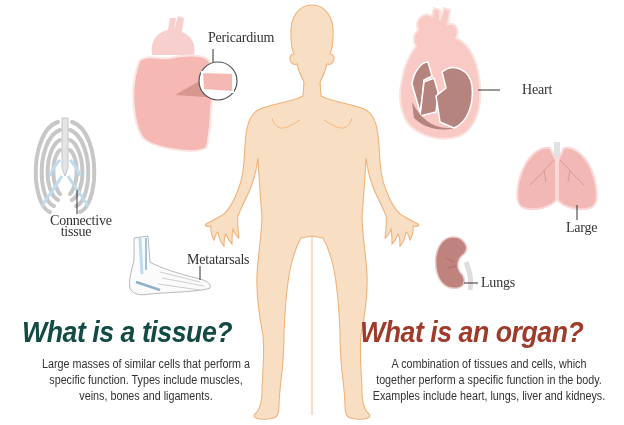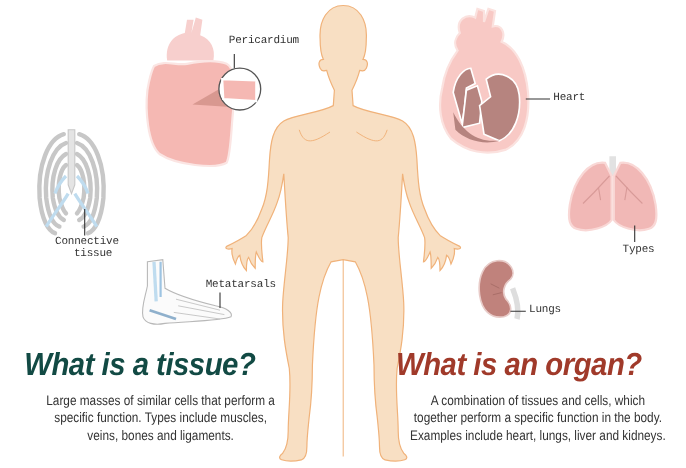--- a/index.html
+++ b/index.html
@@ -1,17 +1,17 @@
 <!DOCTYPE html>
 <html><head>
 <meta charset="utf-8">
 <style>
   html,body{margin:0;padding:0;}
   body{width:624px;height:425px;background:#ffffff;position:relative;overflow:hidden;font-family:"Liberation Sans",sans-serif;}
-  .label{position:absolute;font-size:10px;color:#333;font-family:Liberation Mono, monospace;letter-spacing:-0.2px;line-height:11px;}
+  .label{position:absolute;font-size:14px;color:#333;font-family:Liberation Serif, serif;letter-spacing:-0.2px;line-height:11px;}
   .heading{position:absolute;font-family:"Liberation Sans",sans-serif;font-weight:bold;font-style:italic;font-size:29px;letter-spacing:-0.5px;line-height:32px;white-space:nowrap;transform:scaleX(0.92);}
   .body-text{position:absolute;font-family:"Liberation Sans",sans-serif;font-size:12.5px;color:#333;line-height:16px;text-align:center;transform:scaleX(0.86);}
   svg{position:absolute;overflow:visible;}
 </style>
 </head>
 <body>
 
 <svg width="624" height="425" style="left:0;top:0;">
   <path d="M312,5 C298,5 290,18 291,35 C291,44 292,50 294,54 C290,54 289,58 291,62 C293,66 295,64 297,64 C299,72 302,78 304,82 L303,96 C290,103 268,104 258,110 C248,116 246,130 245,145 C244,165 243,178 238,190 C233,204 228,210 224,214 C218,218 210,222 206,224 C204,226 207,227 211,226 C210,232 212,236 214,240 C215,236 216,233 218,232 C219,240 222,244 224,246 C224,240 224,236 226,234 C228,240 231,243 232,244 C232,236 232,232 233,229 C236,236 238,238 239,238 C238,229 237,222 238,216 C242,205 248,196 252,184 C255,176 257,165 258,158 C259,175 260,195 262,216 C262,232 258,255 257,275 C256,300 260,320 263,335 C265,355 262,375 262,392 C262,402 260,408 257,412 C254,414 253,417 256,418 C262,420 270,419 274,418 C278,417 279,412 279,406 C279,398 280,390 281,380 C283,365 284,350 284,332 C285,310 286,290 290,270 C293,255 297,245 301,238 L312,236 L323,238 C327,245 331,255 334,270 C338,290 339,310 340,332 C340,350 341,365 343,380 C344,390 345,398 345,406 C345,412 346,417 350,418 C354,419 362,420 368,418 C371,417 370,414 367,412 C364,408 362,402 362,392 C362,375 359,355 361,335 C364,320 368,300 367,275 C366,255 362,232 362,216 C364,195 365,175 366,158 C367,165 369,176 372,184 C376,196 382,205 386,216 C387,222 386,229 385,238 C386,238 388,236 391,229 C392,232 392,236 392,244 C393,243 396,240 398,234 C400,236 400,240 400,246 C402,244 405,240 406,232 C408,233 409,236 410,240 C412,236 414,232 413,226 C417,227 420,226 418,224 C414,222 406,218 400,214 C396,210 391,204 386,190 C381,178 380,165 379,145 C378,130 376,116 366,110 C356,104 334,103 321,96 L320,82 C322,78 325,72 327,64 C329,64 331,66 333,62 C335,58 334,54 330,54 C332,50 333,44 333,35 C334,18 326,5 312,5 Z" fill="#f8dfc3" stroke="#f0b27a" stroke-width="1.1"></path>
   <path d="M272,118 C276,130 282,132 300,120" fill="none" stroke="#f0b27a" stroke-width="0.9"></path>
@@ -30,21 +30,21 @@
 <span class="label" style="left:208px;top:32px;">Pericardium</span>
 
 <svg width="624" height="425" style="left:0;top:0;">
   <path d="M418,30 C414,18 424,12 432,16 L434,8 L440,10 L440,20 L444,8 L450,10 L448,24 C456,22 460,30 456,38 C470,44 478,62 480,84 C482,108 476,128 460,136 C442,142 424,138 410,126 C400,114 398,96 402,80 C404,66 410,54 416,46 C412,40 414,34 418,30 Z" fill="#f8c9c5" stroke="#fbe2df" stroke-width="2"></path>
   <path d="M412,84 C414,70 422,62 428,62 L432,76 L424,80 L422,100 L420,112 Z" fill="#b6847f" stroke="#ffffff" stroke-width="1.5"></path>
   <path d="M420,116 L424,82 L434,78 L438,92 L436,112 Z" fill="#b6847f" stroke="#ffffff" stroke-width="1.5"></path>
   <path d="M442,72 C454,62 470,70 472,86 C474,104 468,122 454,128 L440,122 L436,96 L446,88 Z" fill="#b6847f" stroke="#ffffff" stroke-width="1.5"></path>
   <path d="M412,102 C420,118 432,128 448,128 L454,128 C440,132 424,128 414,118 Z" fill="#b6847f"></path>
   <line x1="478" y1="90" x2="500" y2="90" stroke="#333" stroke-width="1"></line>
 </svg>
-<span class="label" style="left:503px;top:84px;">Heart</span>
+<span class="label" style="left:522px;top:84px;">Heart</span>
 
 <svg width="624" height="425" style="left:0;top:0;">
   <g fill="none" stroke="#c7c7c7" stroke-width="4" stroke-linecap="round">
     <path d="M58,122 C44,126 34,150 36,180 C38,200 44,210 50,212"></path>
     <path d="M60,130 C48,134 40,156 42,180 C44,196 48,204 54,206"></path>
     <path d="M60,140 C52,144 46,160 48,180 C50,192 54,198 58,200"></path>
     <path d="M60,150 C55,154 52,166 54,180 C56,188 58,192 60,194"></path>
     <path d="M72,122 C86,126 96,150 94,180 C92,200 86,210 80,212"></path>
     <path d="M70,130 C82,134 90,156 88,180 C86,196 82,204 76,206"></path>
     <path d="M70,140 C78,144 84,160 82,180 C80,192 76,198 72,200"></path>
@@ -52,21 +52,21 @@
   </g>
   <path d="M62,118 L68,118 L68,168 L65,176 L62,168 Z" fill="#e4e4e4" stroke="#c7c7c7" stroke-width="1"></path>
   <g fill="none" stroke="#bfdcef" stroke-width="3">
     <path d="M62,176 C56,186 48,196 42,206"></path>
     <path d="M68,176 C74,186 82,196 88,206"></path>
     <path d="M60,160 C56,164 52,170 50,176"></path>
     <path d="M70,160 C74,164 78,170 80,176"></path>
   </g>
   <line x1="77" y1="190" x2="77" y2="214" stroke="#333" stroke-width="1"></line>
 </svg>
-<span class="label" style="left:50px;top:215px;text-align:right;width:52px;">
+<span class="label" style="left:50px;top:215px;text-align:center;width:52px;">
   <span>Connective</span><br>
   <span>tissue</span>
 </span>
 
 <svg width="624" height="425" style="left:0;top:0;">
   <path d="M134,238 L148,236 L150,262 C160,268 180,274 196,278 C206,280 212,284 210,288 C200,292 170,292 150,294 C140,296 132,294 130,288 C128,280 132,270 134,260 Z" fill="#fbfbfb" stroke="#b8b8b8" stroke-width="1"></path>
   <path d="M140,238 L142,274" stroke="#bfdcef" stroke-width="3" fill="none"></path>
   <path d="M146,238 L146,270" stroke="#9ec4e2" stroke-width="2" fill="none"></path>
   <path d="M136,282 L160,290" stroke="#8fb0cc" stroke-width="2.5" fill="none"></path>
   <g stroke="#c2c2c2" stroke-width="0.8" fill="none">
@@ -83,21 +83,21 @@
   <path d="M550,148 C536,146 522,162 518,186 C516,200 518,206 524,208 C536,212 552,206 556,200 L556,160 Z" fill="#f1b8b6" stroke="#f9d8d6" stroke-width="2"></path>
   <path d="M564,148 C578,146 592,162 596,186 C598,200 596,206 590,208 C578,212 562,206 558,200 L558,160 Z" fill="#f1b8b6" stroke="#f9d8d6" stroke-width="2"></path>
   <g stroke="#d89a98" stroke-width="1" fill="none">
     <path d="M554,160 L540,175 L530,185"></path>
       <path d="M544,170 L546,182"></path>
     <path d="M560,160 L574,175 L584,185"></path>
       <path d="M570,170 L568,182"></path>
   </g>
   <line x1="577" y1="205" x2="577" y2="220" stroke="#333" stroke-width="1"></line>
 </svg>
-<span class="label" style="left:566px;top:222px;">Types</span>
+<span class="label" style="left:566px;top:222px;">Large</span>
 
 <svg width="624" height="425" style="left:0;top:0;">
   <path d="M466,262 C470,272 472,282 470,290" stroke="#dedede" stroke-width="5" fill="none"></path>
   <path d="M452,237 C440,238 434,252 436,268 C438,282 446,290 458,288 C466,286 466,278 460,272 C456,266 458,258 464,254 C470,248 464,236 452,237 Z" fill="#c0827c" stroke="#e8cbc8" stroke-width="1.5"></path>
   <path d="M446,258 L454,262 M448,268 L456,266" stroke="#a56b65" stroke-width="0.8" fill="none"></path>
   <line x1="464" y1="283" x2="478" y2="283" stroke="#333" stroke-width="1"></line>
 </svg>
 <span class="label" style="left:481px;top:277px;">Lungs</span>
 
 <div class="heading" style="left:22px;top:316px;color:#124a44;transform-origin:left top;">What is a tissue?</div>

